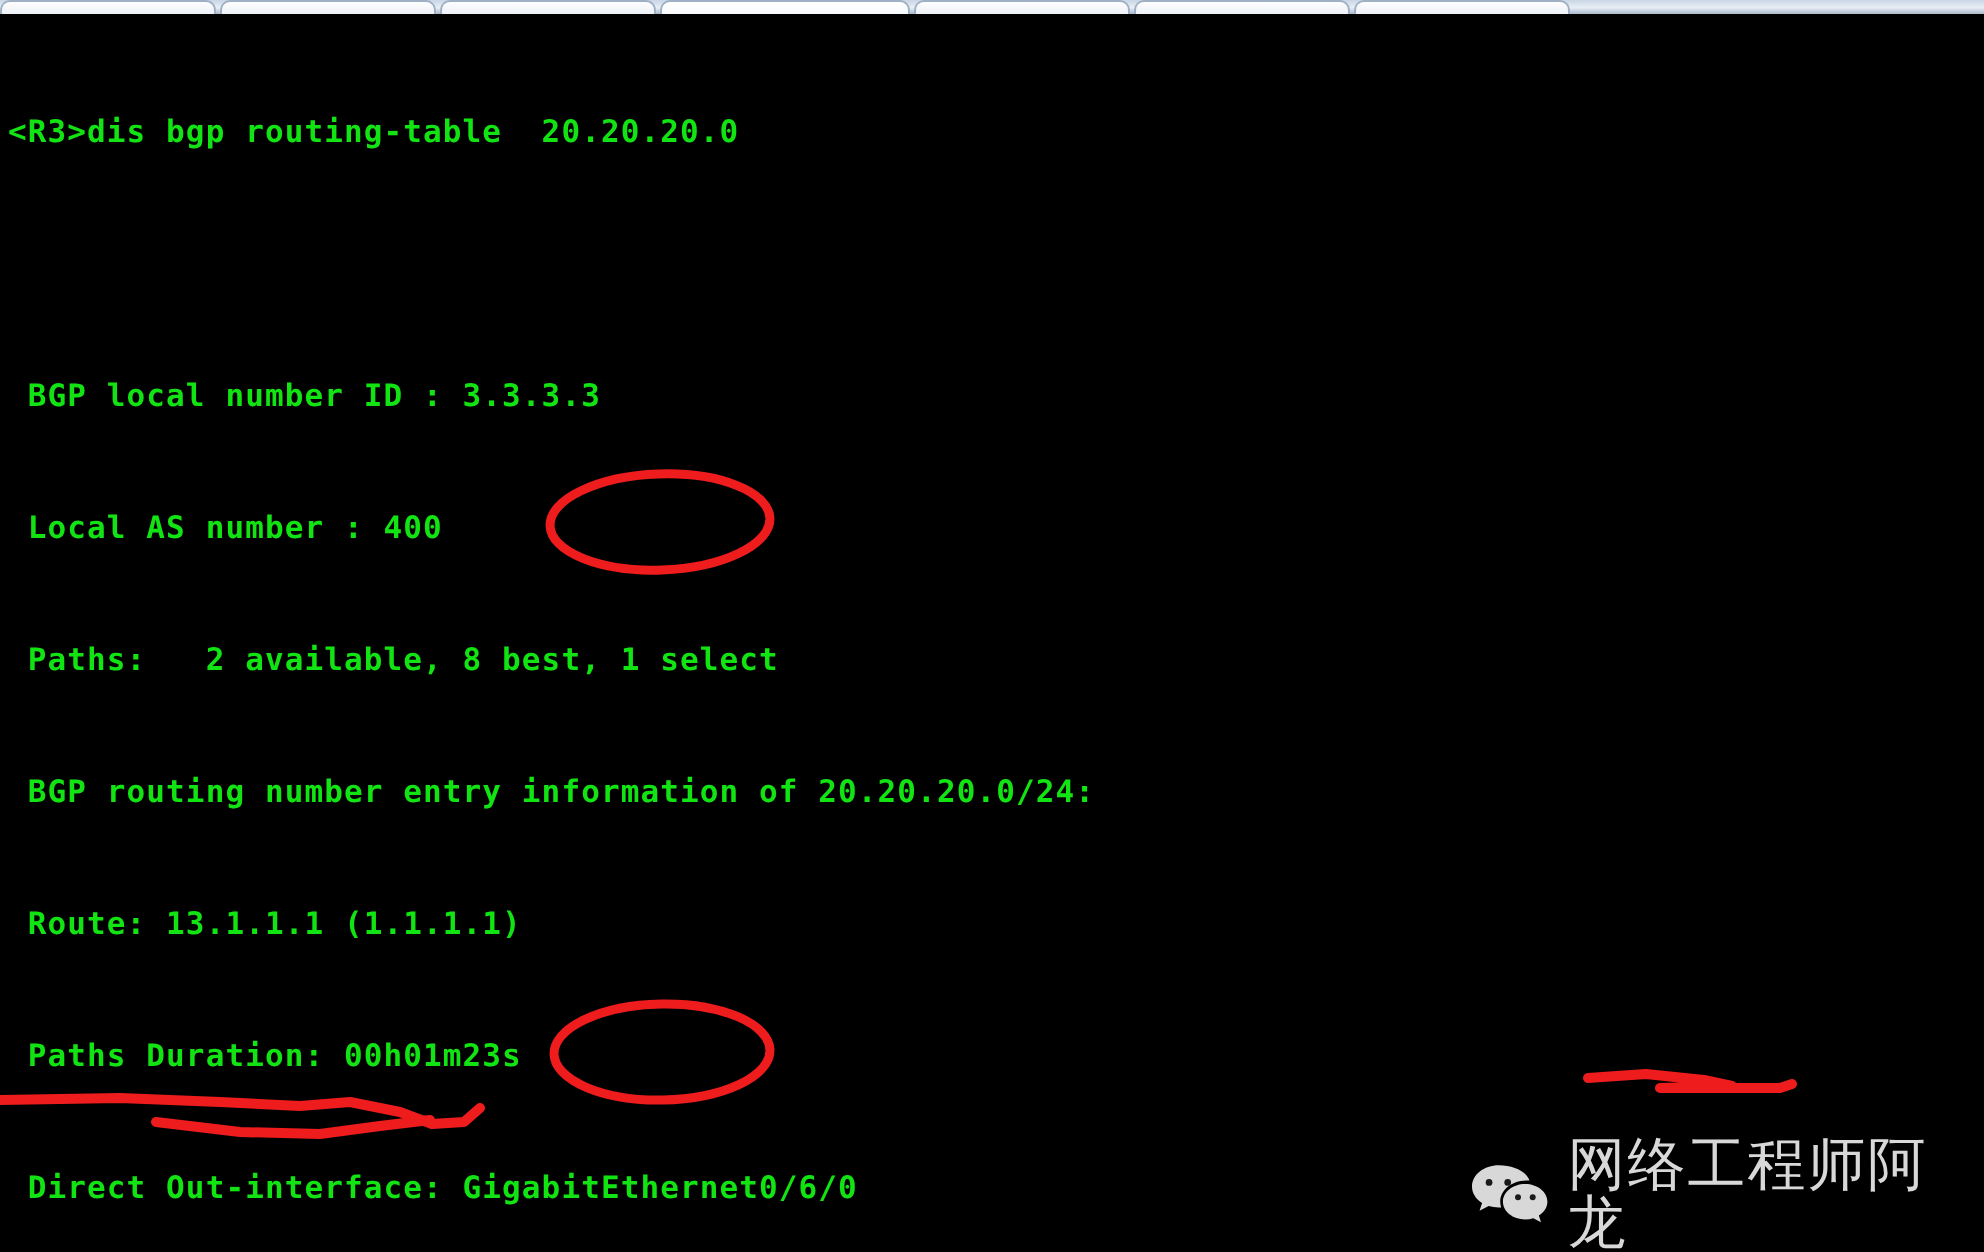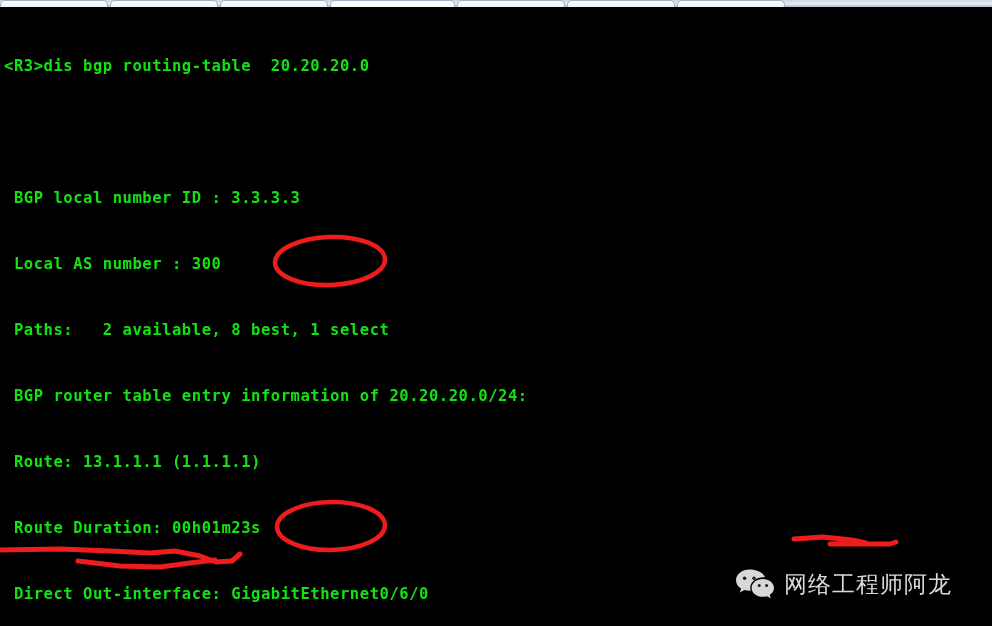--- a/index.html
+++ b/index.html
@@ -81,21 +81,21 @@
   #watermark {
     position: absolute;
     left: 735px;
     top: 568px;
     display: flex;
     align-items: center;
     gap: 9px;
   }
   #watermark .wm-text {
     font-family: "DejaVu Sans", "Liberation Sans", sans-serif;
-    font-size: 23px;
+    font-size: 29px;
     color: #d8d8d8;
     letter-spacing: 1px;
     line-height: 1;
   }
 </style>
 </head>
 <body>
 
 <div id="screen">
 
@@ -107,25 +107,25 @@
     <div class="chrome-tab" style="width:108px"></div>
     <div class="chrome-tab" style="width:108px"></div>
     <div class="chrome-tab" style="width:108px"></div>
     <div class="chrome-gap"></div>
   </div>
 
   <div id="terminal">
     <div class="tline">&lt;R3&gt;dis bgp routing-table  20.20.20.0</div>
     <div class="tline blank"></div>
     <div class="tline"> BGP local number ID : 3.3.3.3</div>
-    <div class="tline"> Local AS number : 300</div>
+    <div class="tline"> Local AS number : 400</div>
     <div class="tline"> Paths:   2 available, 8 best, 1 select</div>
-    <div class="tline"> BGP router table entry information of 20.20.20.0/24:</div>
+    <div class="tline"> BGP routing number entry information of 20.20.20.0/24:</div>
     <div class="tline"> Route: 13.1.1.1 (1.1.1.1)</div>
-    <div class="tline"> Route Duration: 00h01m23s</div>
+    <div class="tline"> Paths Duration: 00h01m23s</div>
     <div class="tline"> Direct Out-interface: GigabitEthernet0/6/0</div>
     
     
     
     
     
     
     
     
     

